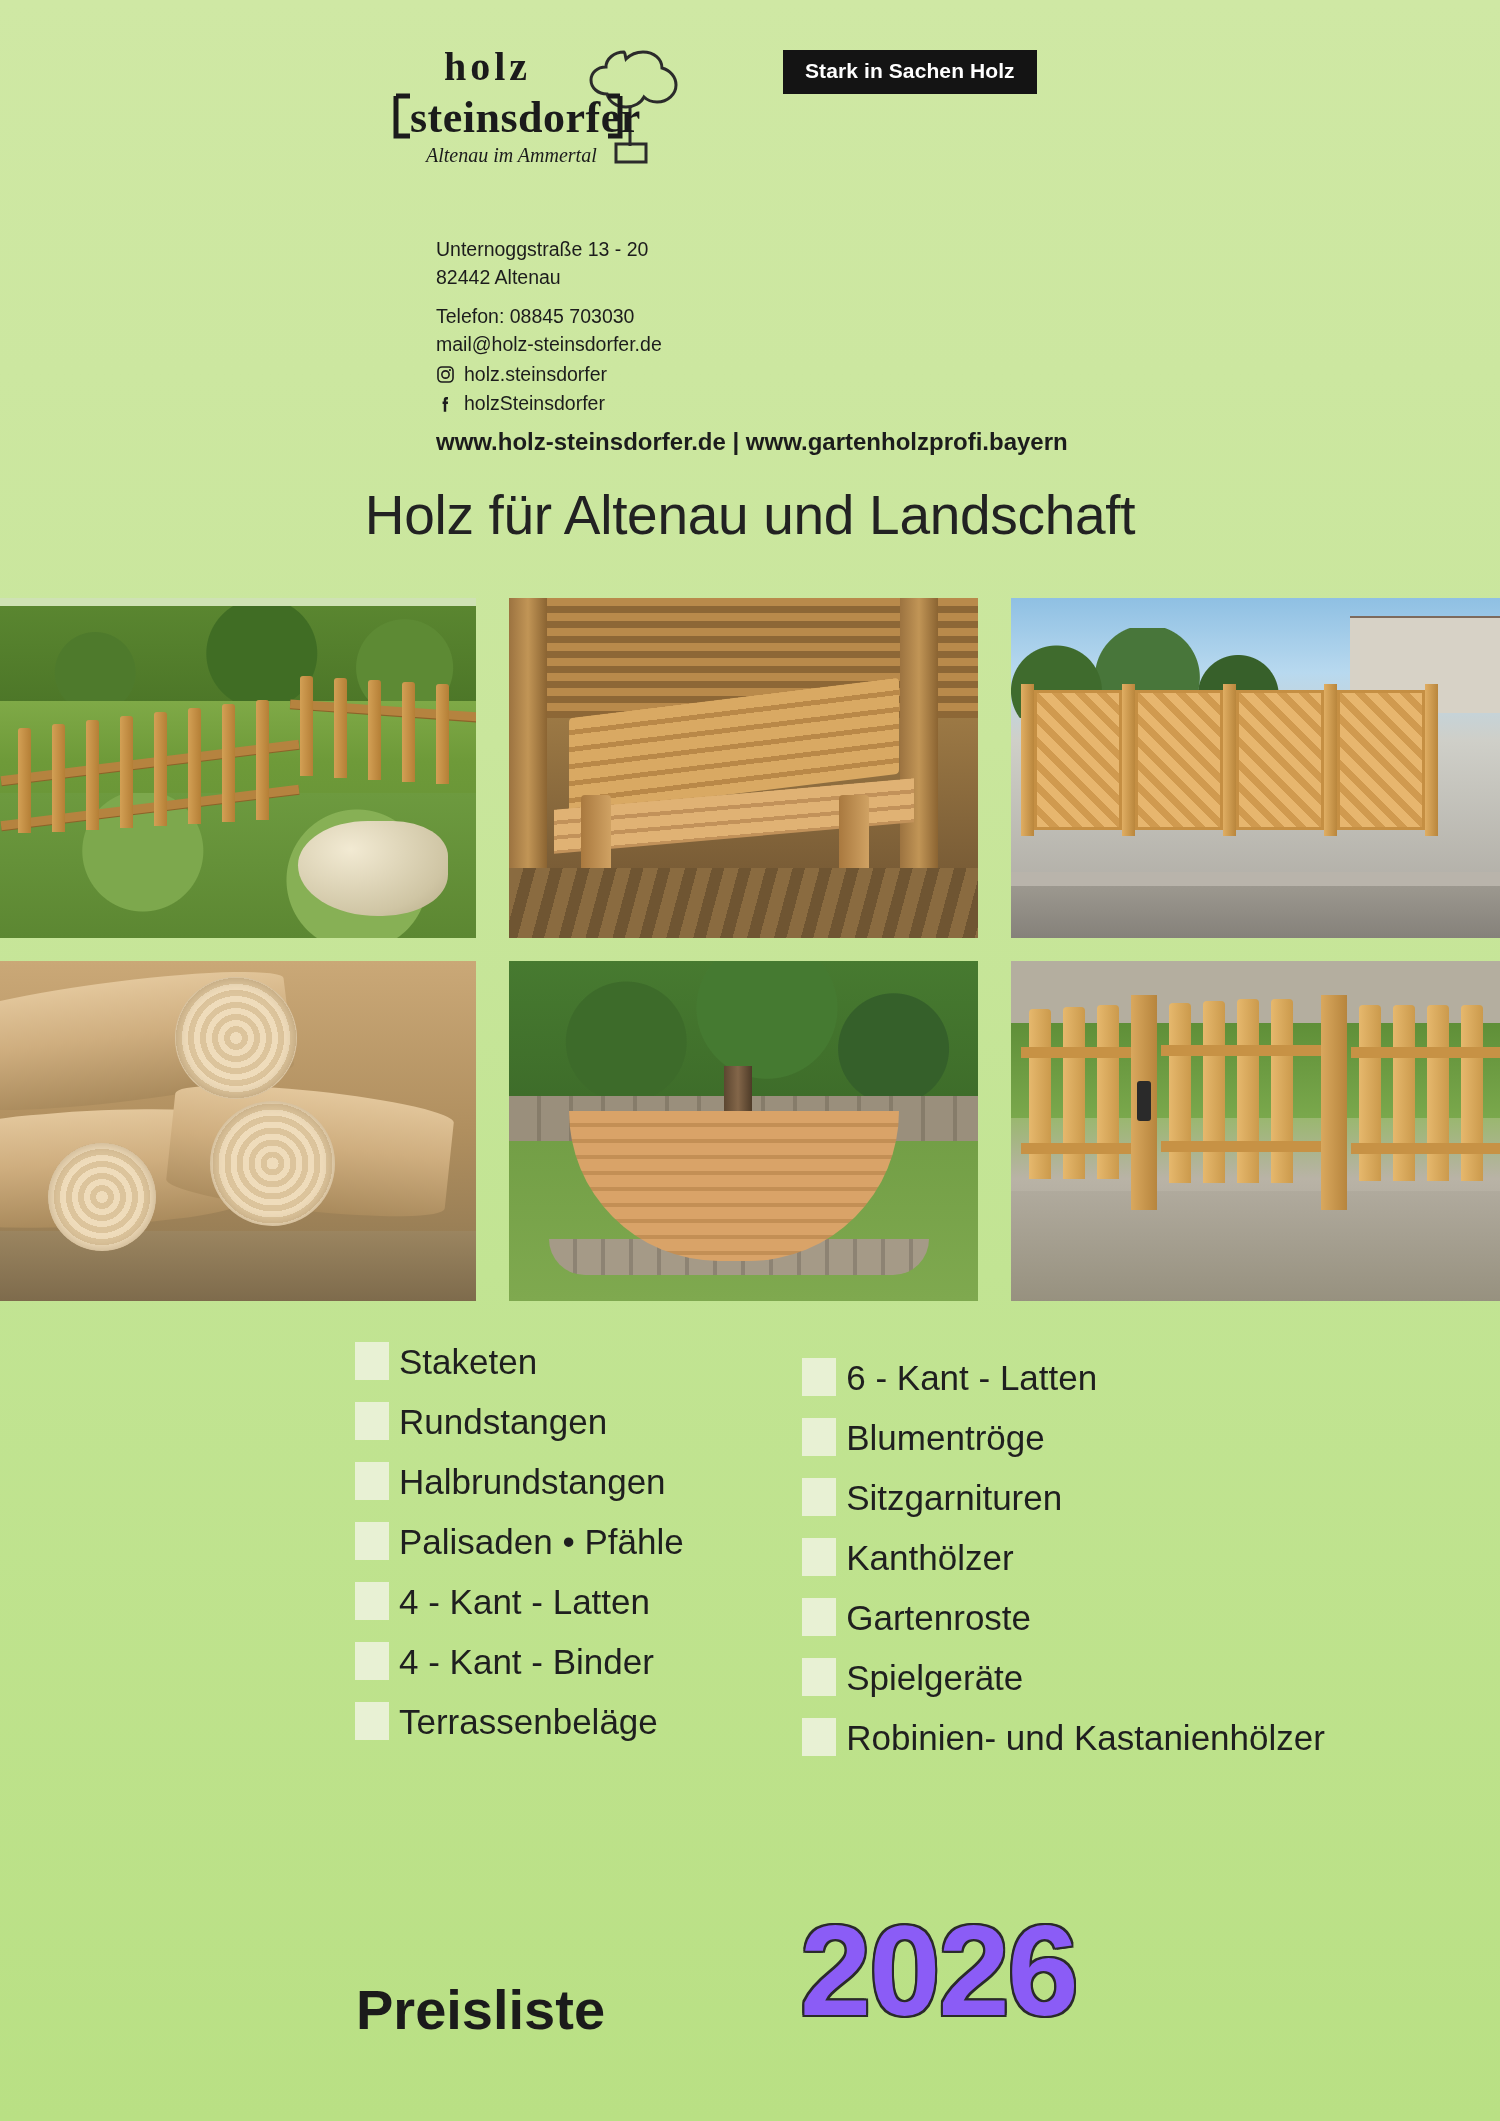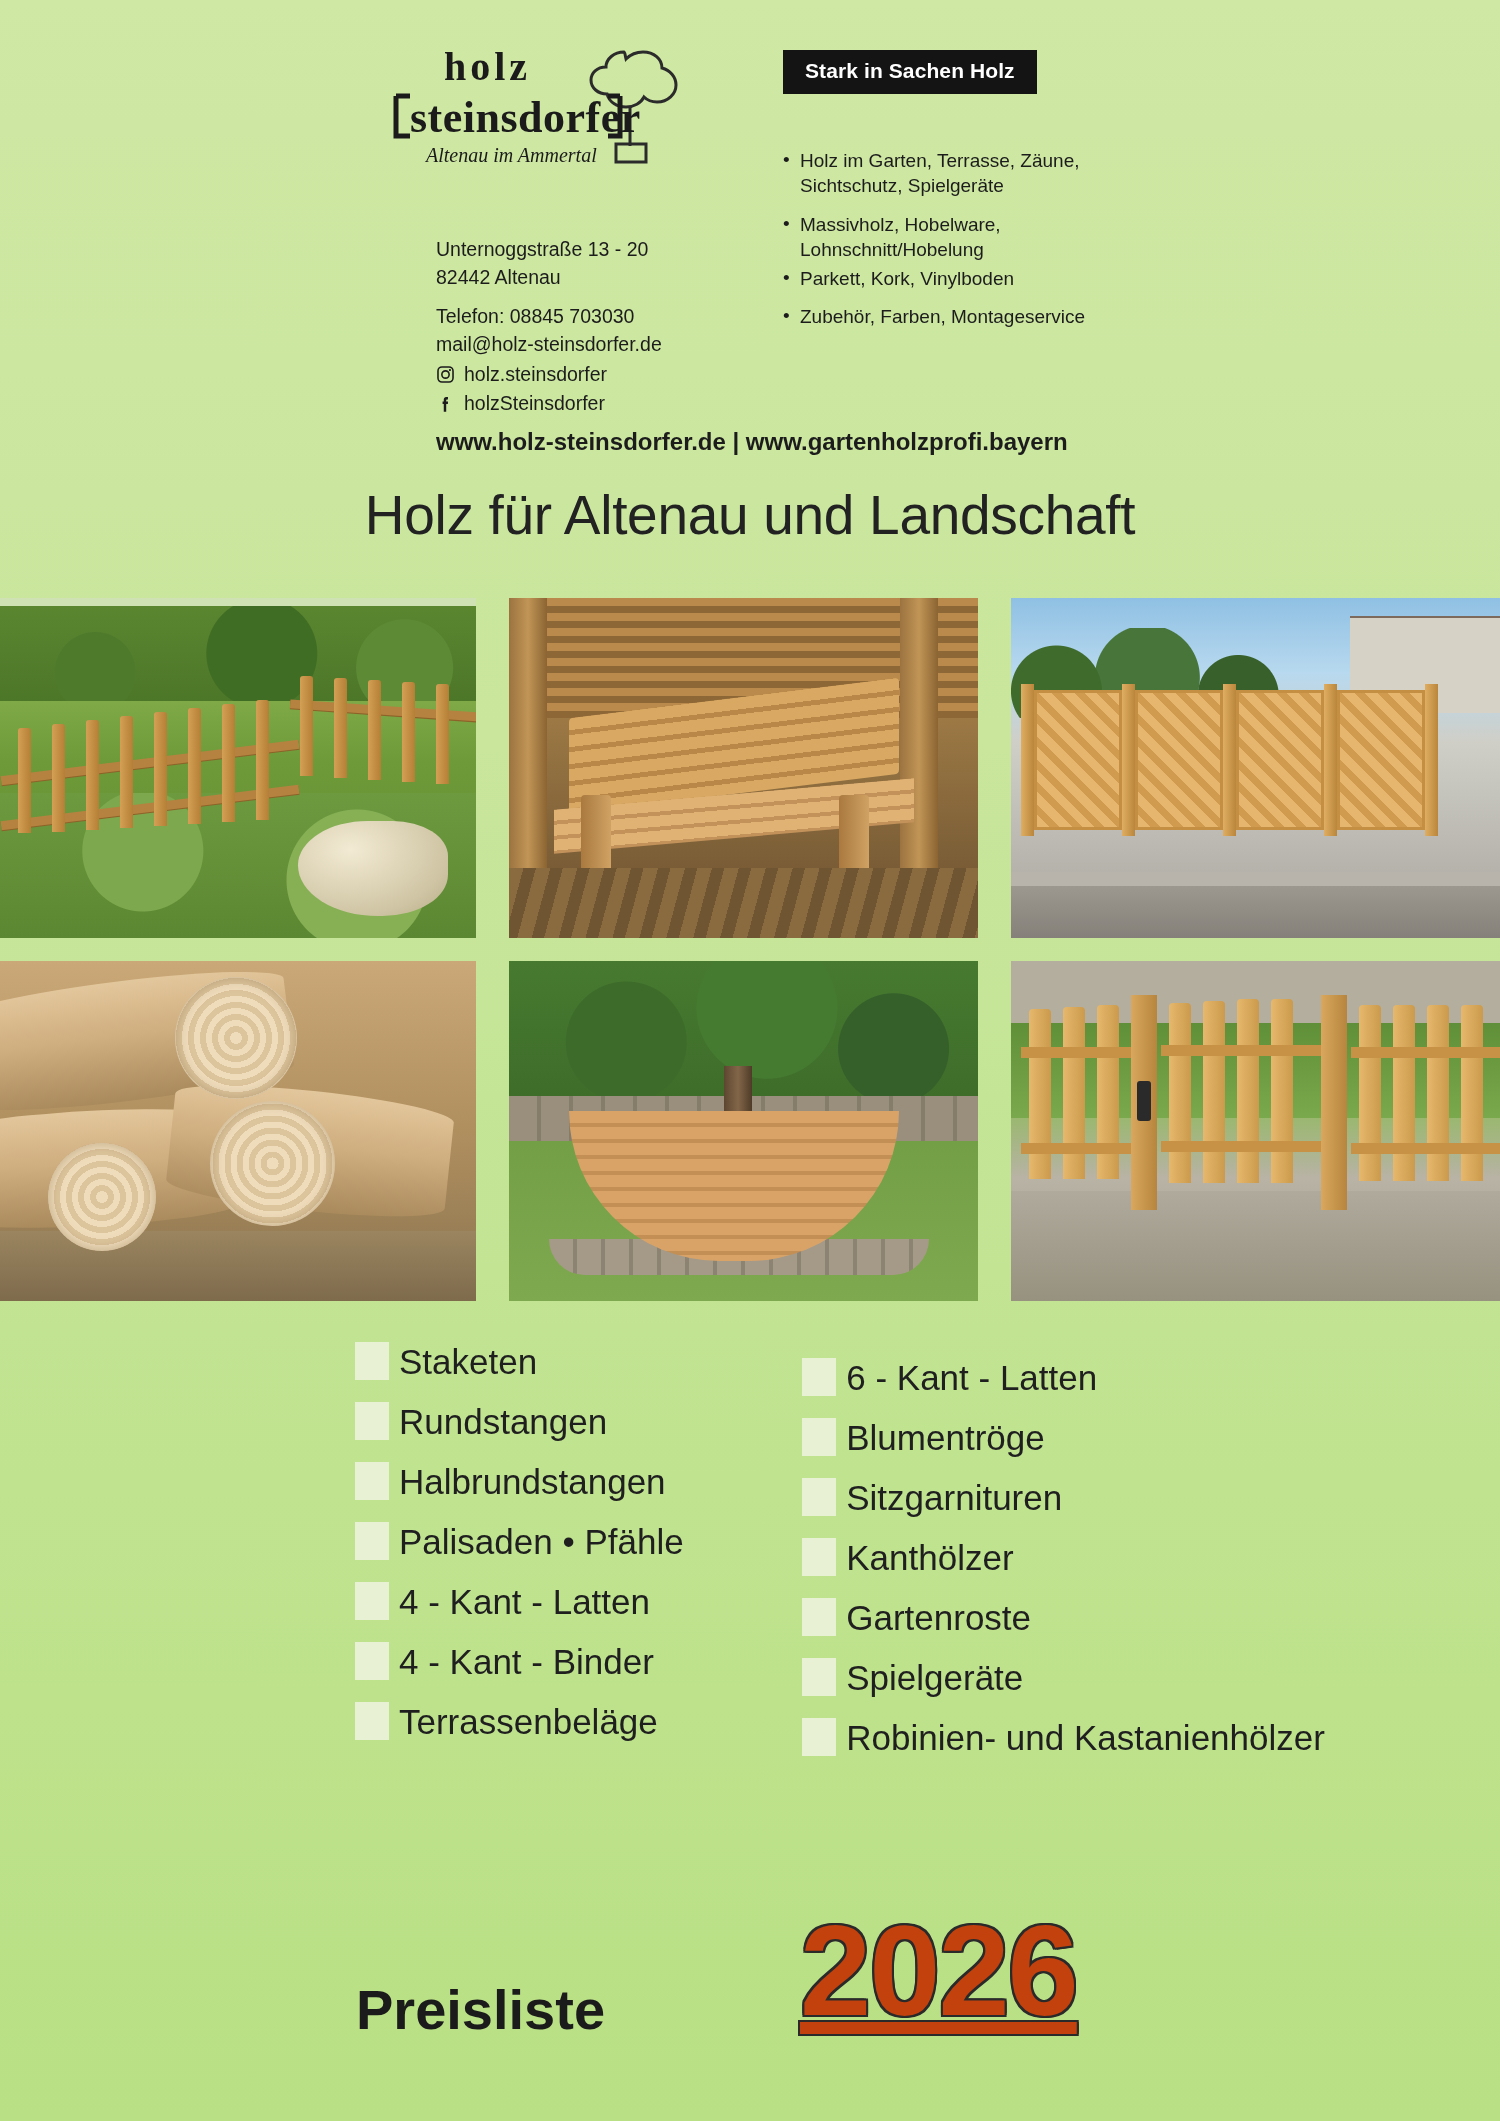--- a/index.html
+++ b/index.html
@@ -259,28 +259,27 @@
     font-size: 56px;
     font-weight: bold;
     color: #1b1b1b;
   }
   .year {
     position: absolute;
     left: 800px;
     top: -18px;
     font-size: 128px;
     font-weight: bold;
-    color: #c2410c;
+    color: #8b5cf6;
     letter-spacing: -2px;
     text-shadow:
       -2px -2px 0 #2a2a2a, 2px -2px 0 #2a2a2a,
       -2px  2px 0 #2a2a2a, 2px  2px 0 #2a2a2a,
       0 -2px 0 #2a2a2a, 0 2px 0 #2a2a2a,
       -2px 0 0 #2a2a2a, 2px 0 0 #2a2a2a;
-    text-decoration: underline;
   }
 </style>
 </head>
 <body>
 
 <div class="header">
 
   <div class="logo-block">
     <svg class="logo-svg" width="340" height="160" viewBox="0 0 340 160">
 
@@ -319,26 +318,20 @@
     <div class="social-row">
       <svg width="19" height="19" viewBox="0 0 24 24">
         <path d="M15.2 8.2h-2.3V6.6c0-.7.5-.9.8-.9h1.4V2.6h-2.1c-2.6 0-3.2 2-3.2 3.2v2.4H8.3v3.2h1.5V21h3.1v-9.6h2.1l.2-3.2z" fill="#1c1c1c"></path>
       </svg>
       <span>holzSteinsdorfer</span>
     </div>
   </div>
 
   <div class="badge">Stark in Sachen Holz</div>
 
-  <div class="bullets">
-    <div class="bullet">Holz im Garten, Terrasse, Zäune, Sichtschutz, Spielgeräte</div>
-    <div class="bullet tight">Massivholz, Hobelware, Lohnschnitt/Hobelung</div>
-    <div class="bullet">Parkett, Kork, Vinylboden</div>
-    <div class="bullet">Zubehör, Farben, Montageservice</div>
-  </div>
 
   <div class="websites">www.holz-steinsdorfer.de | www.gartenholzprofi.bayern</div>
 
   <div class="main-title">Holz für Altenau und Landschaft</div>
 </div>
 
 <div class="gallery">
 
   <div class="grid-row">
 

